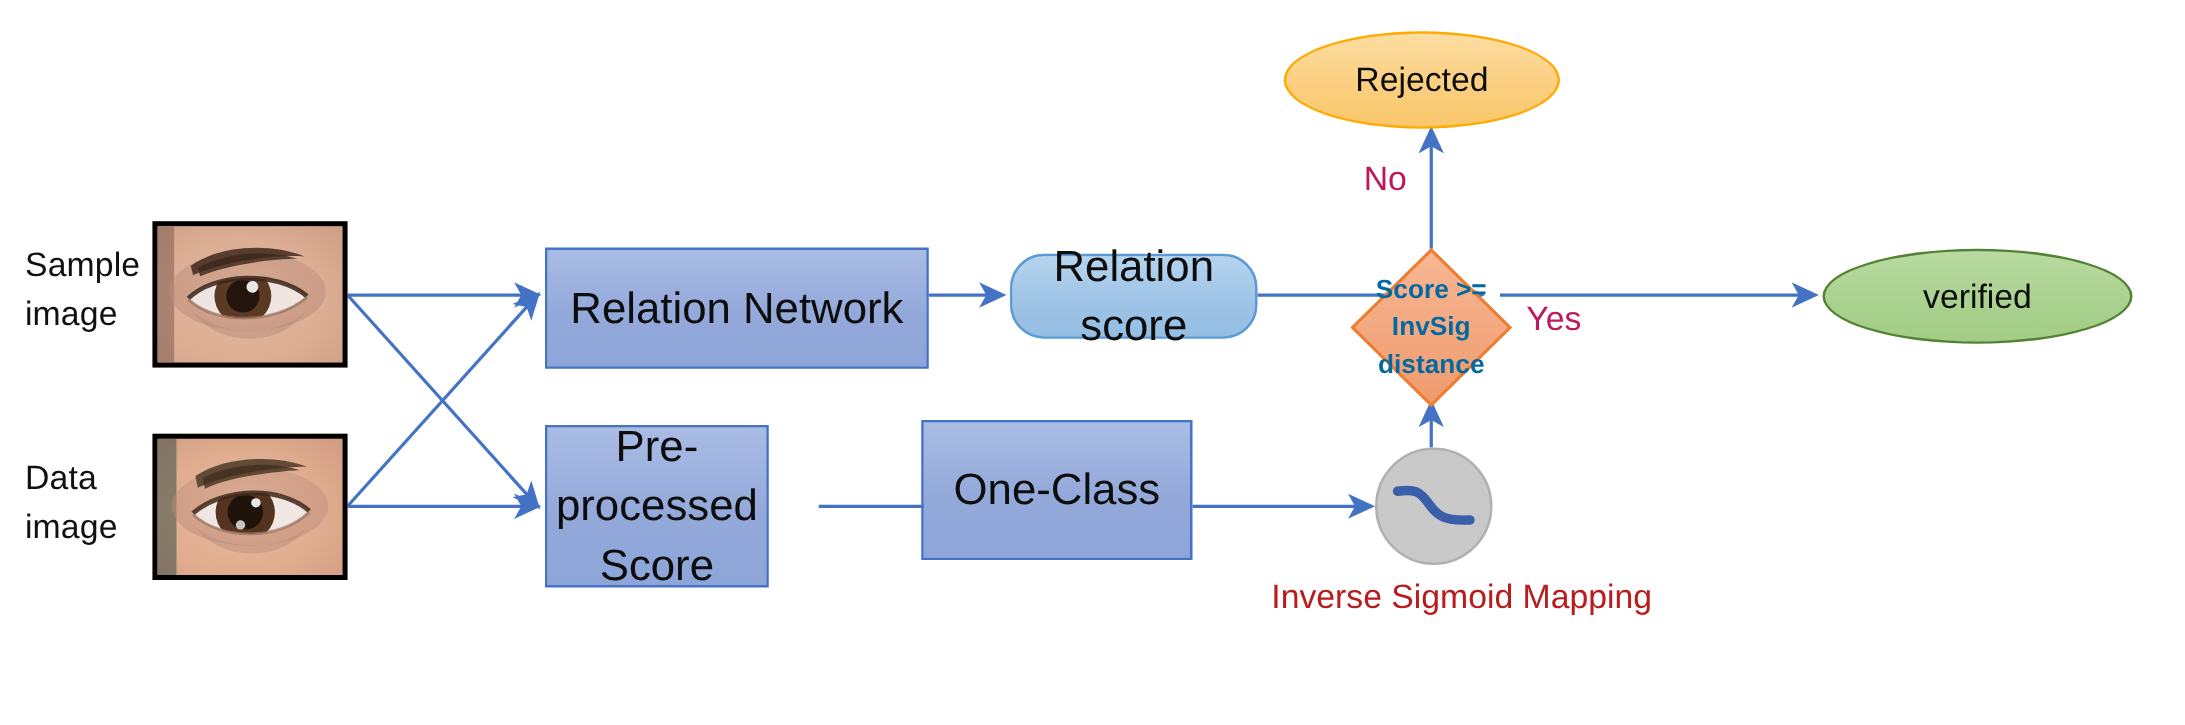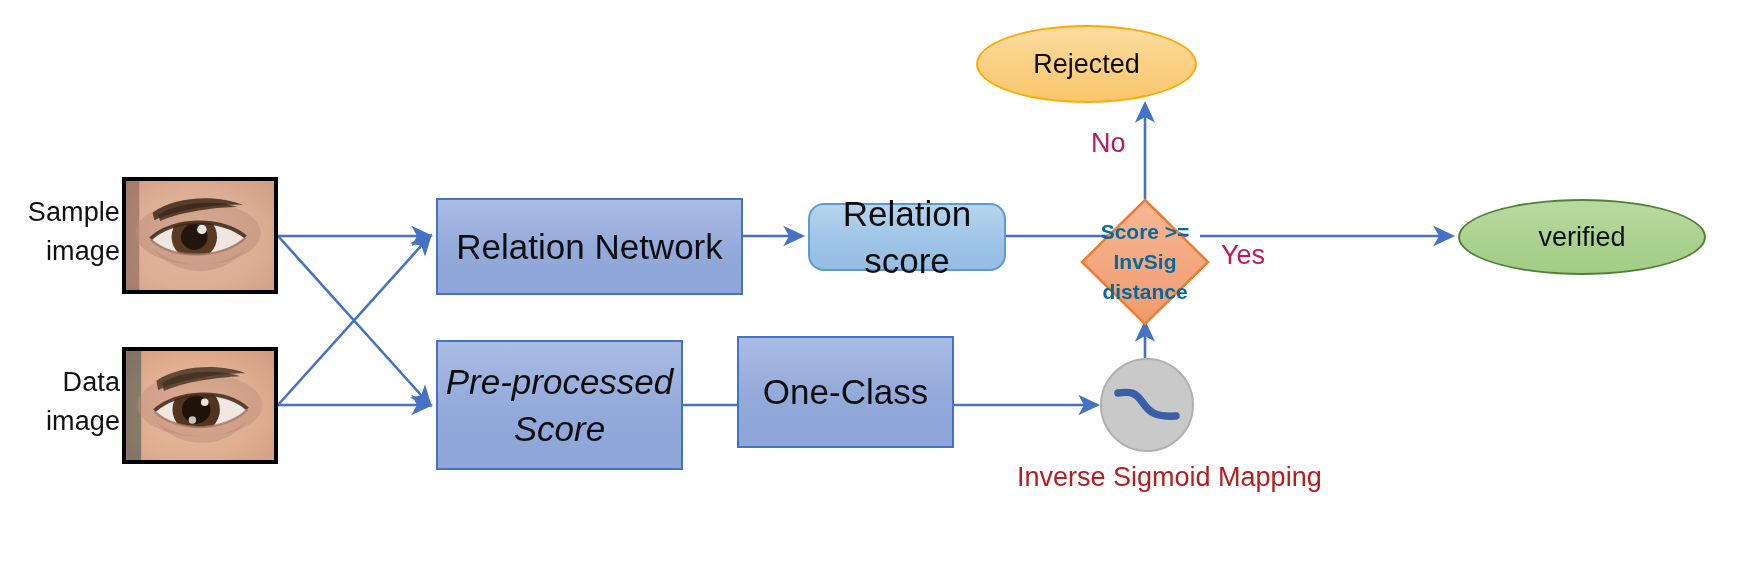--- a/index.html
+++ b/index.html
@@ -15,21 +15,21 @@
     font-family: "Liberation Sans", sans-serif;
     overflow: hidden;
   }
   .abs { position: absolute; }
 
   
   .side-label {
     font-size: 27px;
     color: #111111;
     line-height: 1.45;
-    text-align: right;
+    text-align: left;
     letter-spacing: 0.1px;
   }
 
   
   .photo {
     border: 4px solid #000000;
     box-sizing: border-box;
     overflow: hidden;
     background: #d8a98e;
   }
@@ -43,21 +43,21 @@
     display: flex;
     align-items: center;
     justify-content: center;
     text-align: center;
     font-size: 35px;
     color: #0d0d0d;
     line-height: 1.35;
   }
   .box.rounded {
     border: 2px solid #5B9BD5;
-    border-radius: 16px;
+    border-radius: 27px;
     background: linear-gradient(180deg, #b6d4ee 0%, #9dc3e6 60%, #96bee3 100%);
   }
 
   
   .ellipse {
     box-sizing: border-box;
     border-radius: 50%;
     display: flex;
     align-items: center;
     justify-content: center;
@@ -236,21 +236,21 @@
   </div>
 
   <div class="abs box" style="left:436px; top:198px; width:307px; height:97px;">
     <span>Relation Network</span>
   </div>
 
   <div class="abs box rounded" style="left:808px; top:203px; width:198px; height:68px;">
     <span>Relation score</span>
   </div>
 
-  <div class="abs box" style="left:436px; top:340px; width:247px; height:130px;font-style:italic;">
+  <div class="abs box" style="left:436px; top:340px; width:179px; height:130px;">
     <span>
       <span style="display:block">Pre-processed</span>
       <span style="display:block">Score</span>
     </span>
   </div>
 
   <div class="abs box" style="left:737px; top:336px; width:217px; height:112px;">
     <span>
       <span style="display:block">One-Class</span>
     </span>
@@ -274,21 +274,21 @@
       </defs>
       <polygon points="65,2 128,64 65,126 2,64" fill="url(#dg)" stroke="#ED7D31" stroke-width="2.5"></polygon>
     </svg>
     <div class="diamond-text">
       <span>Score &gt;=</span>
       <span>InvSig</span>
       <span>distance</span>
     </div>
   </div>
 
-  <div class="abs ellipse amber" style="left:976px; top:25px; width:221px; height:78px;">
+  <div class="abs ellipse amber" style="left:1027px; top:25px; width:221px; height:78px;">
     <span>Rejected</span>
   </div>
 
   <div class="abs ellipse green" style="left:1458px; top:199px; width:248px; height:76px;">
     <span>verified</span>
   </div>
 
   <div class="abs flow-label" style="left:1091px; top:128px;">No</div>
 
   <div class="abs flow-label" style="left:1221px; top:240px;">Yes</div>

